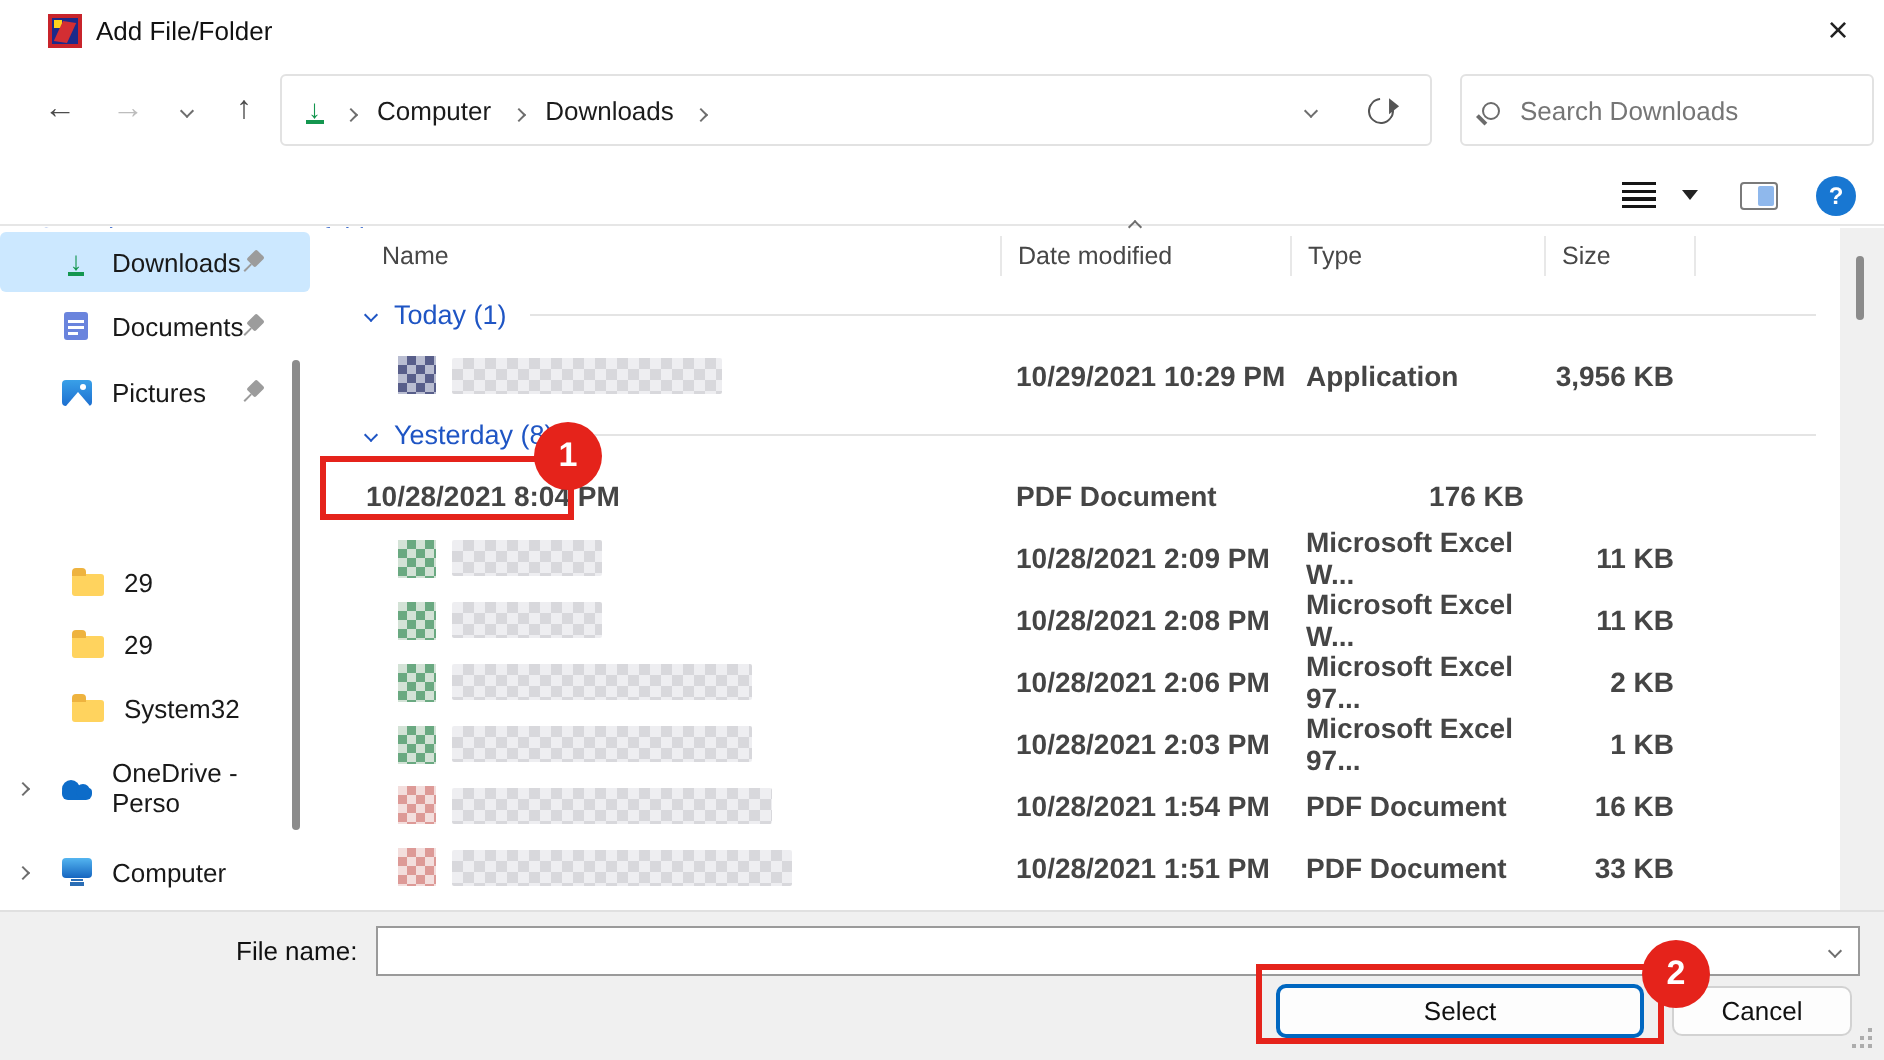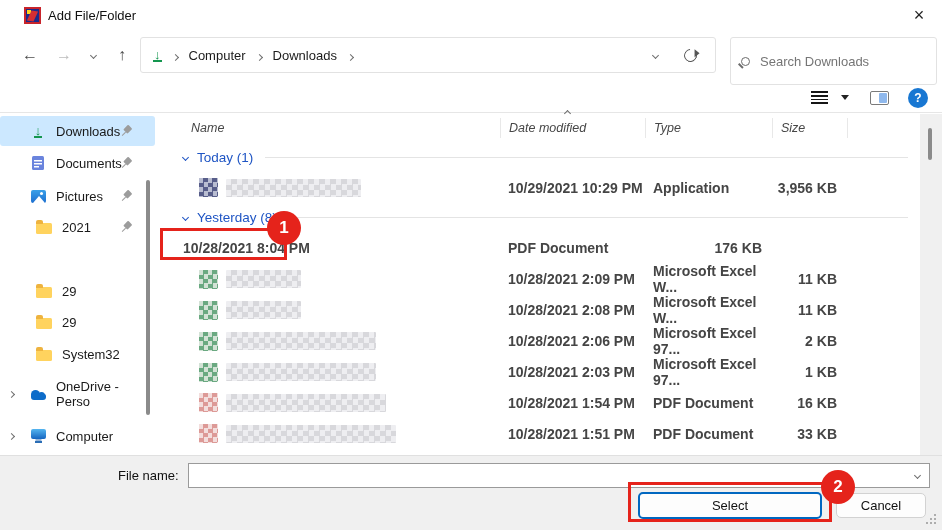--- a/index.html
+++ b/index.html
@@ -29,21 +29,21 @@
   .chev.blue { border-color:#1f55c4; }
 
   .addressbar { position:absolute; left:140px; top:37px; width:576px; height:36px; border:1px solid #e2e2e2; border-radius:3px; display:flex; align-items:center; padding:0 12px; background:#fff; }
   .dl-glyph { display:inline-block; color:#14964f; font-weight:bold; font-size:13px; line-height:11px; border-bottom:2px solid #14964f; padding:0 1px 0 1px; }
   .crumb-sep { margin:0 11px; }
   .crumb { font-size:13px; color:#1b1b1b; }
   .addr-right { margin-left:auto; display:flex; align-items:center; gap:26px; padding-right:6px; }
   .refresh { position:relative; width:13px; height:13px; border:1.6px solid #555; border-radius:50%; border-top-color:transparent; transform:rotate(40deg); }
   .refresh::after { content:""; position:absolute; right:-2px; top:-3px; width:0; height:0; border-left:4px solid transparent; border-right:4px solid transparent; border-bottom:5px solid #555; transform:rotate(50deg); }
 
-  .searchbox { position:absolute; left:730px; top:37px; width:207px; height:48px; border:1px solid #e2e2e2; border-radius:3px; display:flex; align-items:center; padding:0 10px; background:#fff; }
+  .searchbox { position:absolute; left:730px; top:37px; width:207px; height:36px; border:1px solid #e2e2e2; border-radius:3px; display:flex; align-items:center; padding:0 10px; background:#fff; }
   .mag { position:relative; width:9px; height:9px; border:1.5px solid #6b6b6b; border-radius:50%; margin-right:10px; flex:none; }
   .mag::after { content:""; position:absolute; left:-4px; top:7px; width:6px; height:1.5px; background:#6b6b6b; transform:rotate(45deg); }
   .search-input { border:none; outline:none; flex:1; font-size:13px; font-family:inherit; color:#333; background:transparent; }
   .search-input::placeholder { color:#757575; }
 
   
   .toolbar { position:absolute; left:0; top:82px; width:100%; height:31px; display:flex; align-items:center; padding-left:18px; border-bottom:1px solid #e6e6e6; }
   .tb-link { color:#1f55c4; font-size:13px; display:flex; align-items:center; gap:7px;margin-top:43px; }
   .tb-newfolder { margin-left:46px; }
   .tri-down { width:0; height:0; border-left:4px solid transparent; border-right:4px solid transparent; border-top:5px solid #1f55c4; }
@@ -81,21 +81,21 @@
   .ico-cloud .cloud-base { position:absolute; left:1px; bottom:0; width:15px; height:6px; background:#0d6cc9; border-radius:2px 2px 3px 3px; }
   .ico-computer { position:relative; width:15px; height:14px; }
   .ico-computer::before { content:""; position:absolute; left:0; top:0; width:15px; height:10px; border-radius:2px; background:linear-gradient(#54b5f0,#1565c0); }
   .ico-computer::after { content:""; position:absolute; left:4px; bottom:0; width:7px; height:2px; background:#2a6db5; box-shadow:0 -2px 0 -0.5px #2a6db5; }
   .sb-scroll { position:absolute; left:146px; top:66px; width:4px; height:235px; background:#8b8b8b; border-radius:2px; }
 
   
   .filelist { position:absolute; left:175px; top:0; width:745px; height:100%; background:#fff; }
   .cols, .frow { display:grid; grid-template-columns:325px 145px 127px 75px 1fr; align-items:center; }
   .cols { height:28px; color:#474747; font-size:12.5px; }
-  .cols > div { height:20px; display:flex; align-items:center; padding-left:8px; position:relative;font-style:italic; }
+  .cols > div { height:20px; display:flex; align-items:center; padding-left:8px; position:relative; }
   .col-name { padding-left:16px !important; }
   .col-date, .col-type, .col-size, .col-extra { border-left:1px solid #e8e8e8; }
   .sort-caret { position:absolute; left:64px; top:-7px; }
   .grp { height:30px; display:flex; align-items:center; padding-left:8px; color:#1f55c4; font-size:13.5px; }
   .grp-label { margin-left:9px; }
   .grp-line { flex:1; border-top:1px solid #e4e4e4; margin:0 12px; }
   .grp.g2 { height:29px; }
   .frow { height:31px; font-size:14px; color:#454545;font-weight:bold; }
   .cell-name { display:flex; align-items:center; padding-left:24px; color:#191919; }
   .cell-date, .cell-type { padding-left:8px; }
@@ -207,27 +207,20 @@
         <span>Documents</span>
         <span class="pin"></span>
       </div>
       <div class="sb-item" style="top:67px">
         <span class="sb-icon">
             <span class="ico-pic"></span>
           </span>
         <span>Pictures</span>
         <span class="pin"></span>
       </div>
-      <div class="sb-item folder-row" style="top:98px">
-        <span class="sb-icon">
-            <span class="ico-folder"></span>
-          </span>
-        <span>2021</span>
-        <span class="pin"></span>
-      </div>
       <div class="sb-item folder-row" style="top:162px">
         <span class="sb-icon">
             <span class="ico-folder"></span>
           </span>
         <span>29</span>
       </div>
       <div class="sb-item folder-row" style="top:193px">
         <span class="sb-icon">
             <span class="ico-folder"></span>
           </span>

